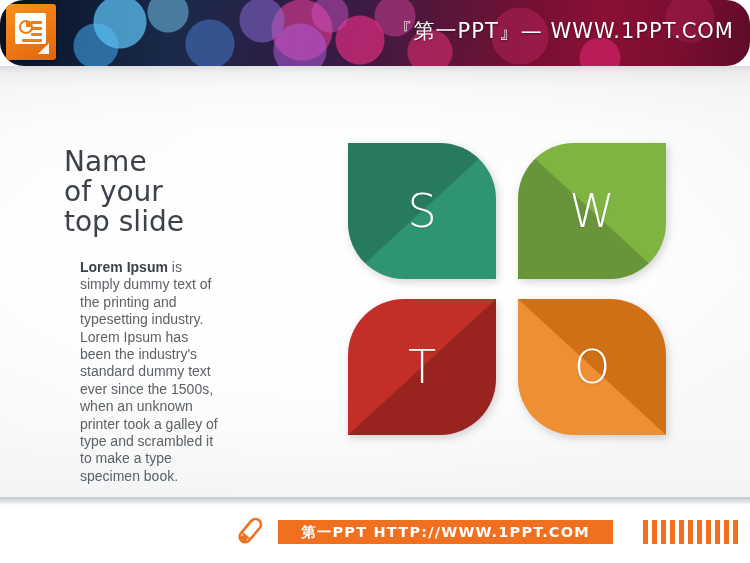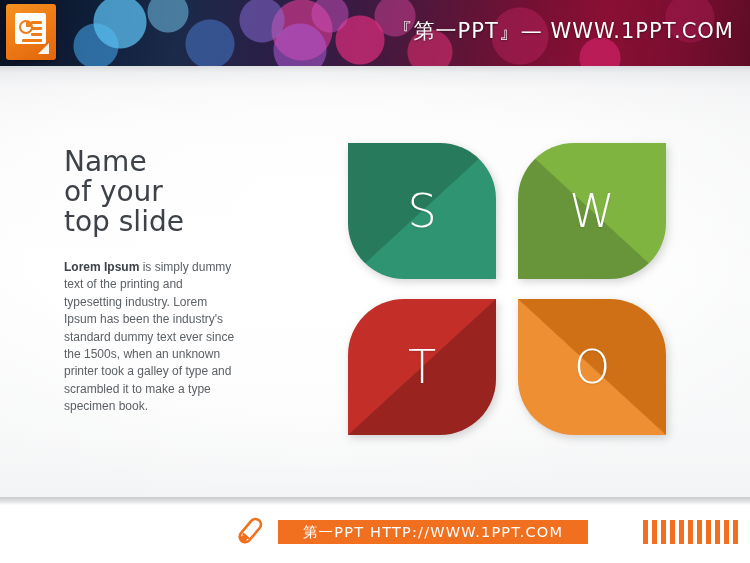--- a/index.html
+++ b/index.html
@@ -33,20 +33,21 @@
       radial-gradient(circle at 300px 50px, rgba(175,90,215,0.55) 0 26px, rgba(175,90,215,0) 27px),
       radial-gradient(circle at 330px 14px, rgba(205,80,190,0.5) 0 18px, rgba(205,80,190,0) 19px),
       radial-gradient(circle at 302px 30px, rgba(230,60,150,0.6) 0 30px, rgba(230,60,150,0) 31px),
       radial-gradient(circle at 360px 40px, rgba(235,45,130,0.65) 0 24px, rgba(235,45,130,0) 25px),
       radial-gradient(circle at 395px 16px, rgba(225,70,160,0.45) 0 20px, rgba(225,70,160,0) 21px),
       radial-gradient(circle at 430px 52px, rgba(240,50,120,0.5) 0 22px, rgba(240,50,120,0) 23px),
       radial-gradient(circle at 520px 36px, rgba(190,35,95,0.45) 0 28px, rgba(190,35,95,0) 29px),
       radial-gradient(circle at 600px 58px, rgba(235,40,120,0.5) 0 20px, rgba(235,40,120,0) 21px),
       radial-gradient(circle at 690px 18px, rgba(170,30,85,0.45) 0 24px, rgba(170,30,85,0) 25px),
       linear-gradient(100deg, #0a1020 0%, #10203c 14%, #1b2a4a 24%, #2a1f46 36%, #3d1a42 48%, #5b1538 60%, #751033 70%, #8a0f35 80%, #7a0e30 90%, #5e0c26 100%);
+    border-radius: 24px;
   }
   .header-title {
     position: absolute;
     right: 16px;
     top: 17px;
     color: #ffffff;
     font-size: 21px;
     letter-spacing: 1px;
     white-space: nowrap;
     text-shadow: 0 1px 2px rgba(0,0,0,0.45);
@@ -119,23 +120,23 @@
     color: #3d4248;
     font-size: 28px;
     line-height: 30px;
     font-weight: 400;
     font-family: "DejaVu Sans", sans-serif;
     margin: 0 0 22px 0;
     white-space: pre-line;
   }
   .slide-para {
     color: #5c6166;
-    font-size: 12px;
+    font-size: 14px;
     line-height: 17.4px;
-    margin: 0;
+    margin: 16px;
     font-family: "Liberation Sans", sans-serif;
   }
   .slide-para b {
     color: #3d4248;
     font-weight: bold;
   }
 
   
   .swot {
     position: absolute;
@@ -212,30 +213,31 @@
     width: 750px; height: 40px;
   }
   .pen-icon {
     position: absolute;
     left: 232px; top: 2px;
     width: 36px; height: 36px;
   }
   .footer-bar {
     position: absolute;
     left: 278px; top: 9px;
-    width: 310px; height: 24px;
+    width: 335px; height: 24px;
     background: #f0701f;
     color: #ffffff;
     font-size: 14.5px;
     letter-spacing: 1.2px;
     display: flex;
     align-items: center;
     justify-content: center;
     white-space: nowrap;
     font-family: "DejaVu Sans", sans-serif;
+    font-weight: bold;
   }
   .footer-stripes {
     position: absolute;
     left: 643px; top: 9px;
     width: 107px; height: 24px;
     display: flex;
     gap: 4px;
   }
   .footer-stripes i {
     display: block;

